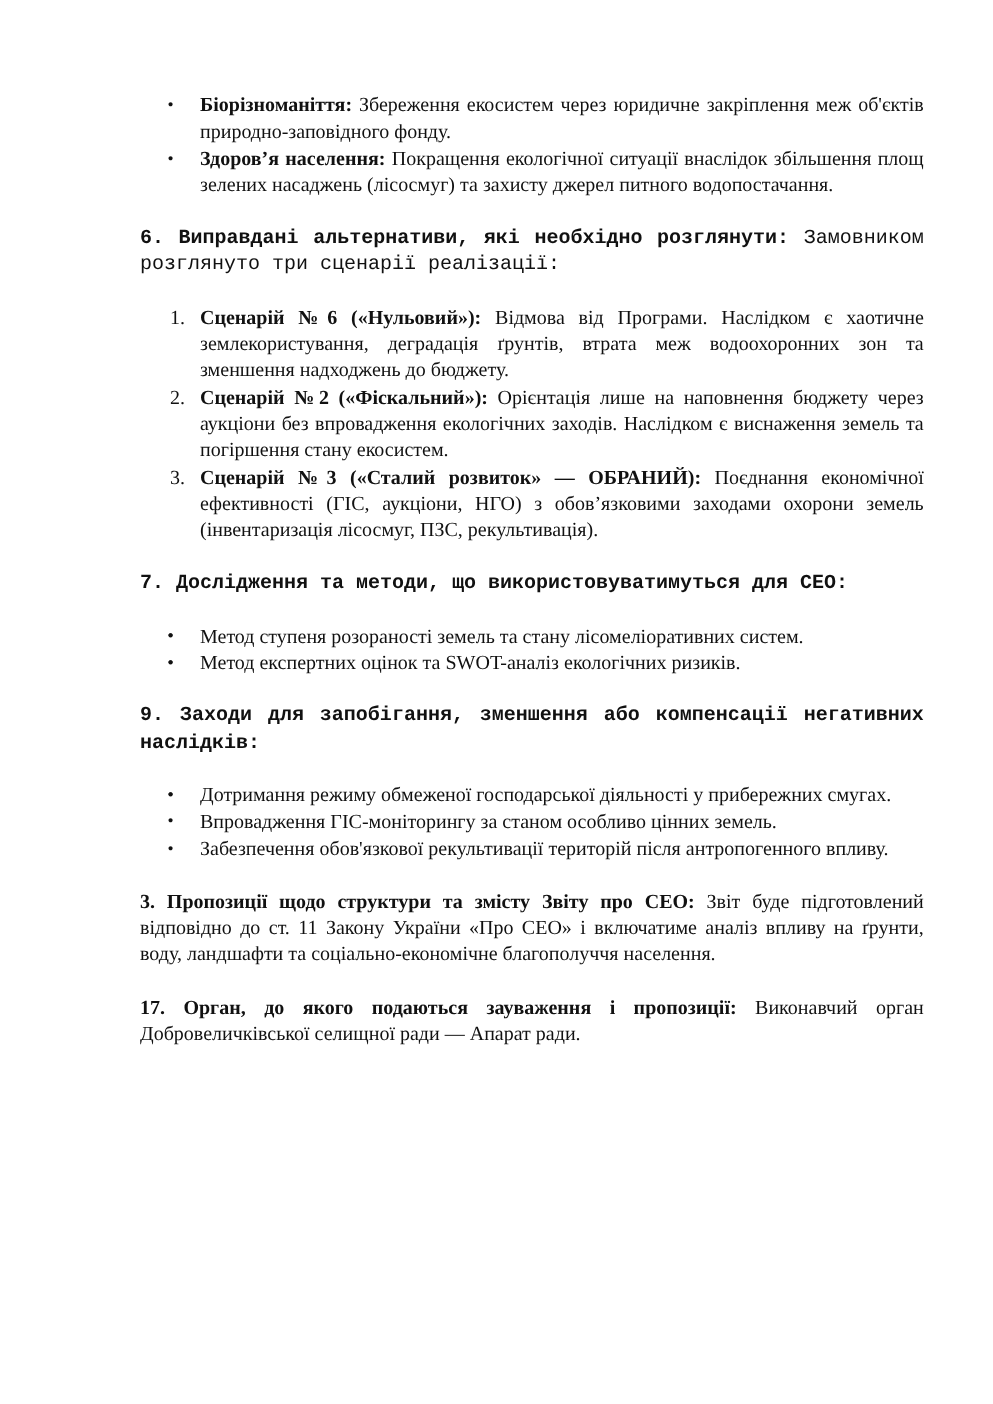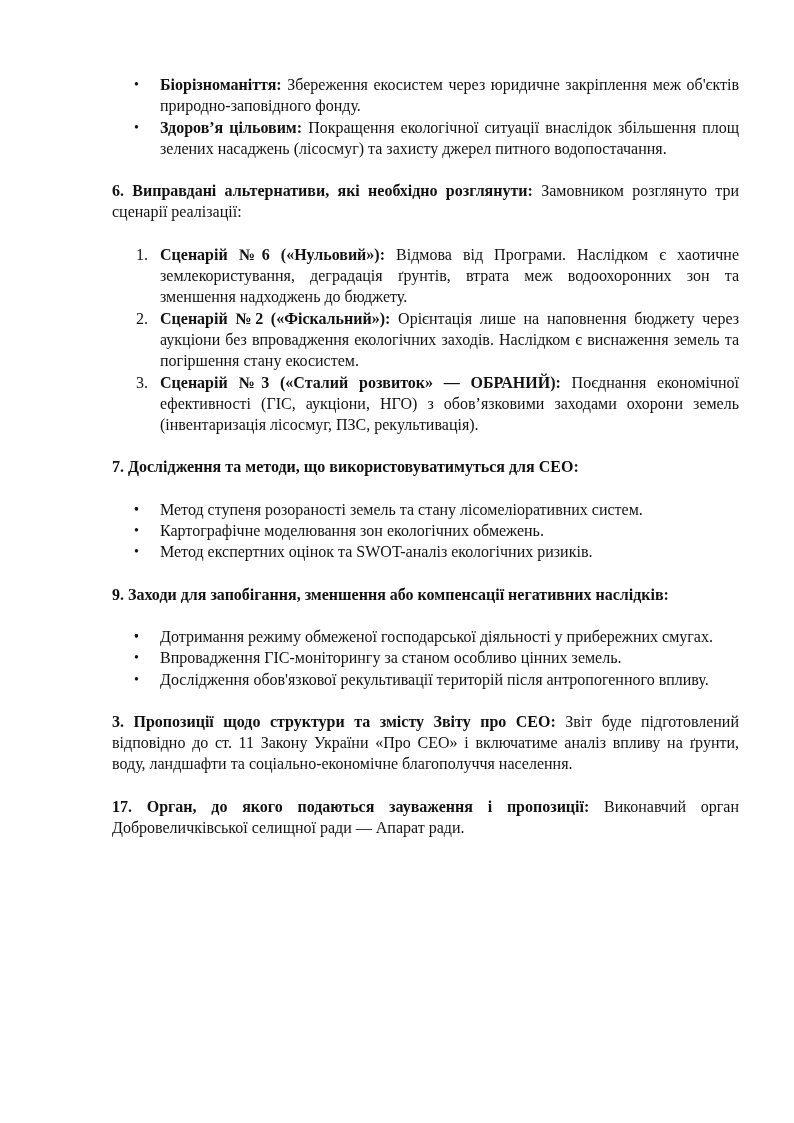--- a/index.html
+++ b/index.html
@@ -48,36 +48,37 @@
       left: 24px;
       top: 0;
       width: 20px;
     }
     b, .bold {
       font-weight: bold;
     }
     .gap-md { height: 21px; }
     .section-head {
       text-align: justify;
+      font-family: Liberation Mono, monospace;
     }
     p { margin: 0; }
   </style>
 </head>
 <body>
 
 <div class="page">
 
   <ul class="bullets">
     <li>
       <span class="marker">•</span>
       <b>Біорізноманіття:</b><span> Збереження екосистем через юридичне закріплення меж об'єктів природно-заповідного фонду.</span>
     </li>
     <li>
       <span class="marker">•</span>
-      <b>Здоров’я цільовим:</b><span> Покращення екологічної ситуації внаслідок збільшення площ зелених насаджень (лісосмуг) та захисту джерел питного водопостачання.</span>
+      <b>Здоров’я населення:</b><span> Покращення екологічної ситуації внаслідок збільшення площ зелених насаджень (лісосмуг) та захисту джерел питного водопостачання.</span>
     </li>
   </ul>
 
   <div class="gap-md"></div>
 
   <p class="section-head">
     <b>6. Виправдані альтернативи, які необхідно розглянути:</b><span> Замовником розглянуто три сценарії реалізації:</span>
   </p>
 
   <div class="gap-md"></div>
@@ -108,21 +109,20 @@
   <ul class="bullets">
     <li>
       <span class="marker">•</span>
     </li>
     <li>
       <span class="marker">•</span>
       <span>Метод ступеня розораності земель та стану лісомеліоративних систем.</span>
     </li>
     <li>
       <span class="marker">•</span>
-      <span>Картографічне моделювання зон екологічних обмежень.</span>
     </li>
     <li>
       <span class="marker">•</span>
       <span>Метод експертних оцінок та SWOT-аналіз екологічних ризиків.</span>
     </li>
   </ul>
 
   <div class="gap-md"></div>
 
   <p class="section-head">
@@ -138,21 +138,21 @@
     <li>
       <span class="marker">•</span>
       <span>Дотримання режиму обмеженої господарської діяльності у прибережних смугах.</span>
     </li>
     <li>
       <span class="marker">•</span>
       <span>Впровадження ГІС-моніторингу за станом особливо цінних земель.</span>
     </li>
     <li>
       <span class="marker">•</span>
-      <span>Дослідження обов'язкової рекультивації територій після антропогенного впливу.</span>
+      <span>Забезпечення обов'язкової рекультивації територій після антропогенного впливу.</span>
     </li>
   </ul>
 
   <div class="gap-md"></div>
 
   <p class="justify">
     <b>3. Пропозиції щодо структури та змісту Звіту про СЕО:</b><span> Звіт буде підготовлений відповідно до ст. 11 Закону України «Про СЕО» і включатиме аналіз впливу на ґрунти, воду, ландшафти та соціально-економічне благополуччя населення.</span>
   </p>
 
   <div class="gap-md"></div>

